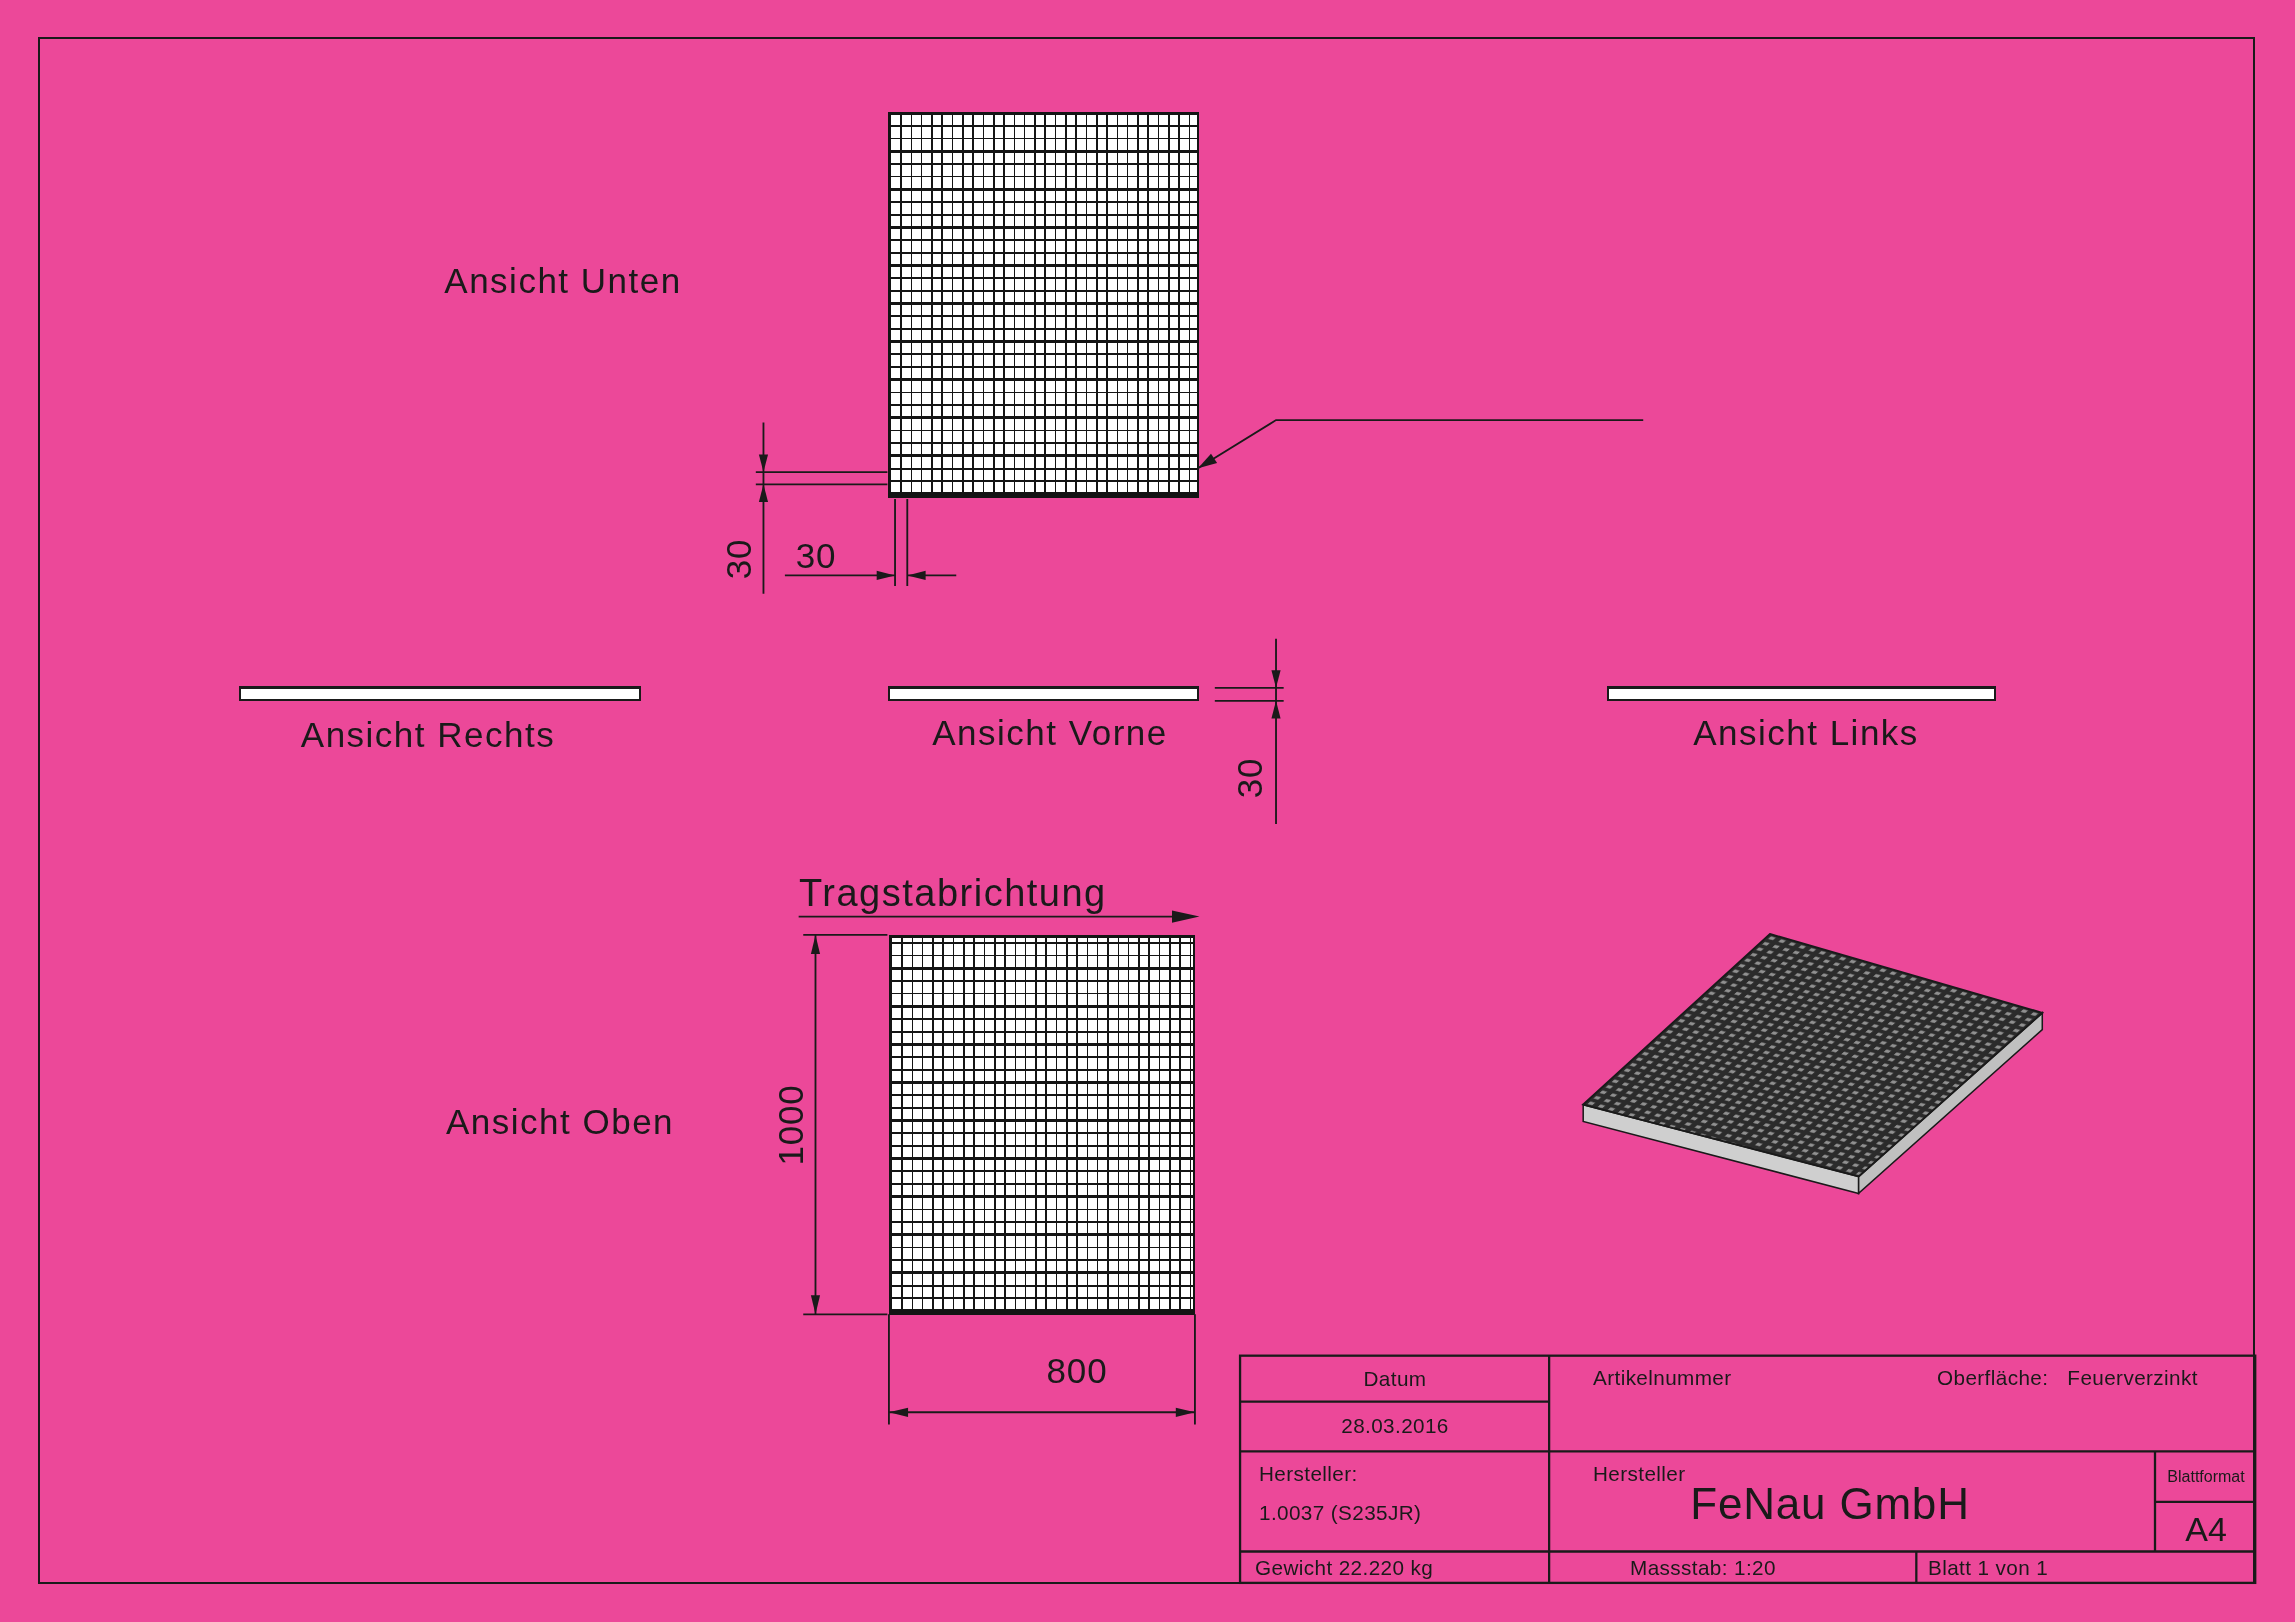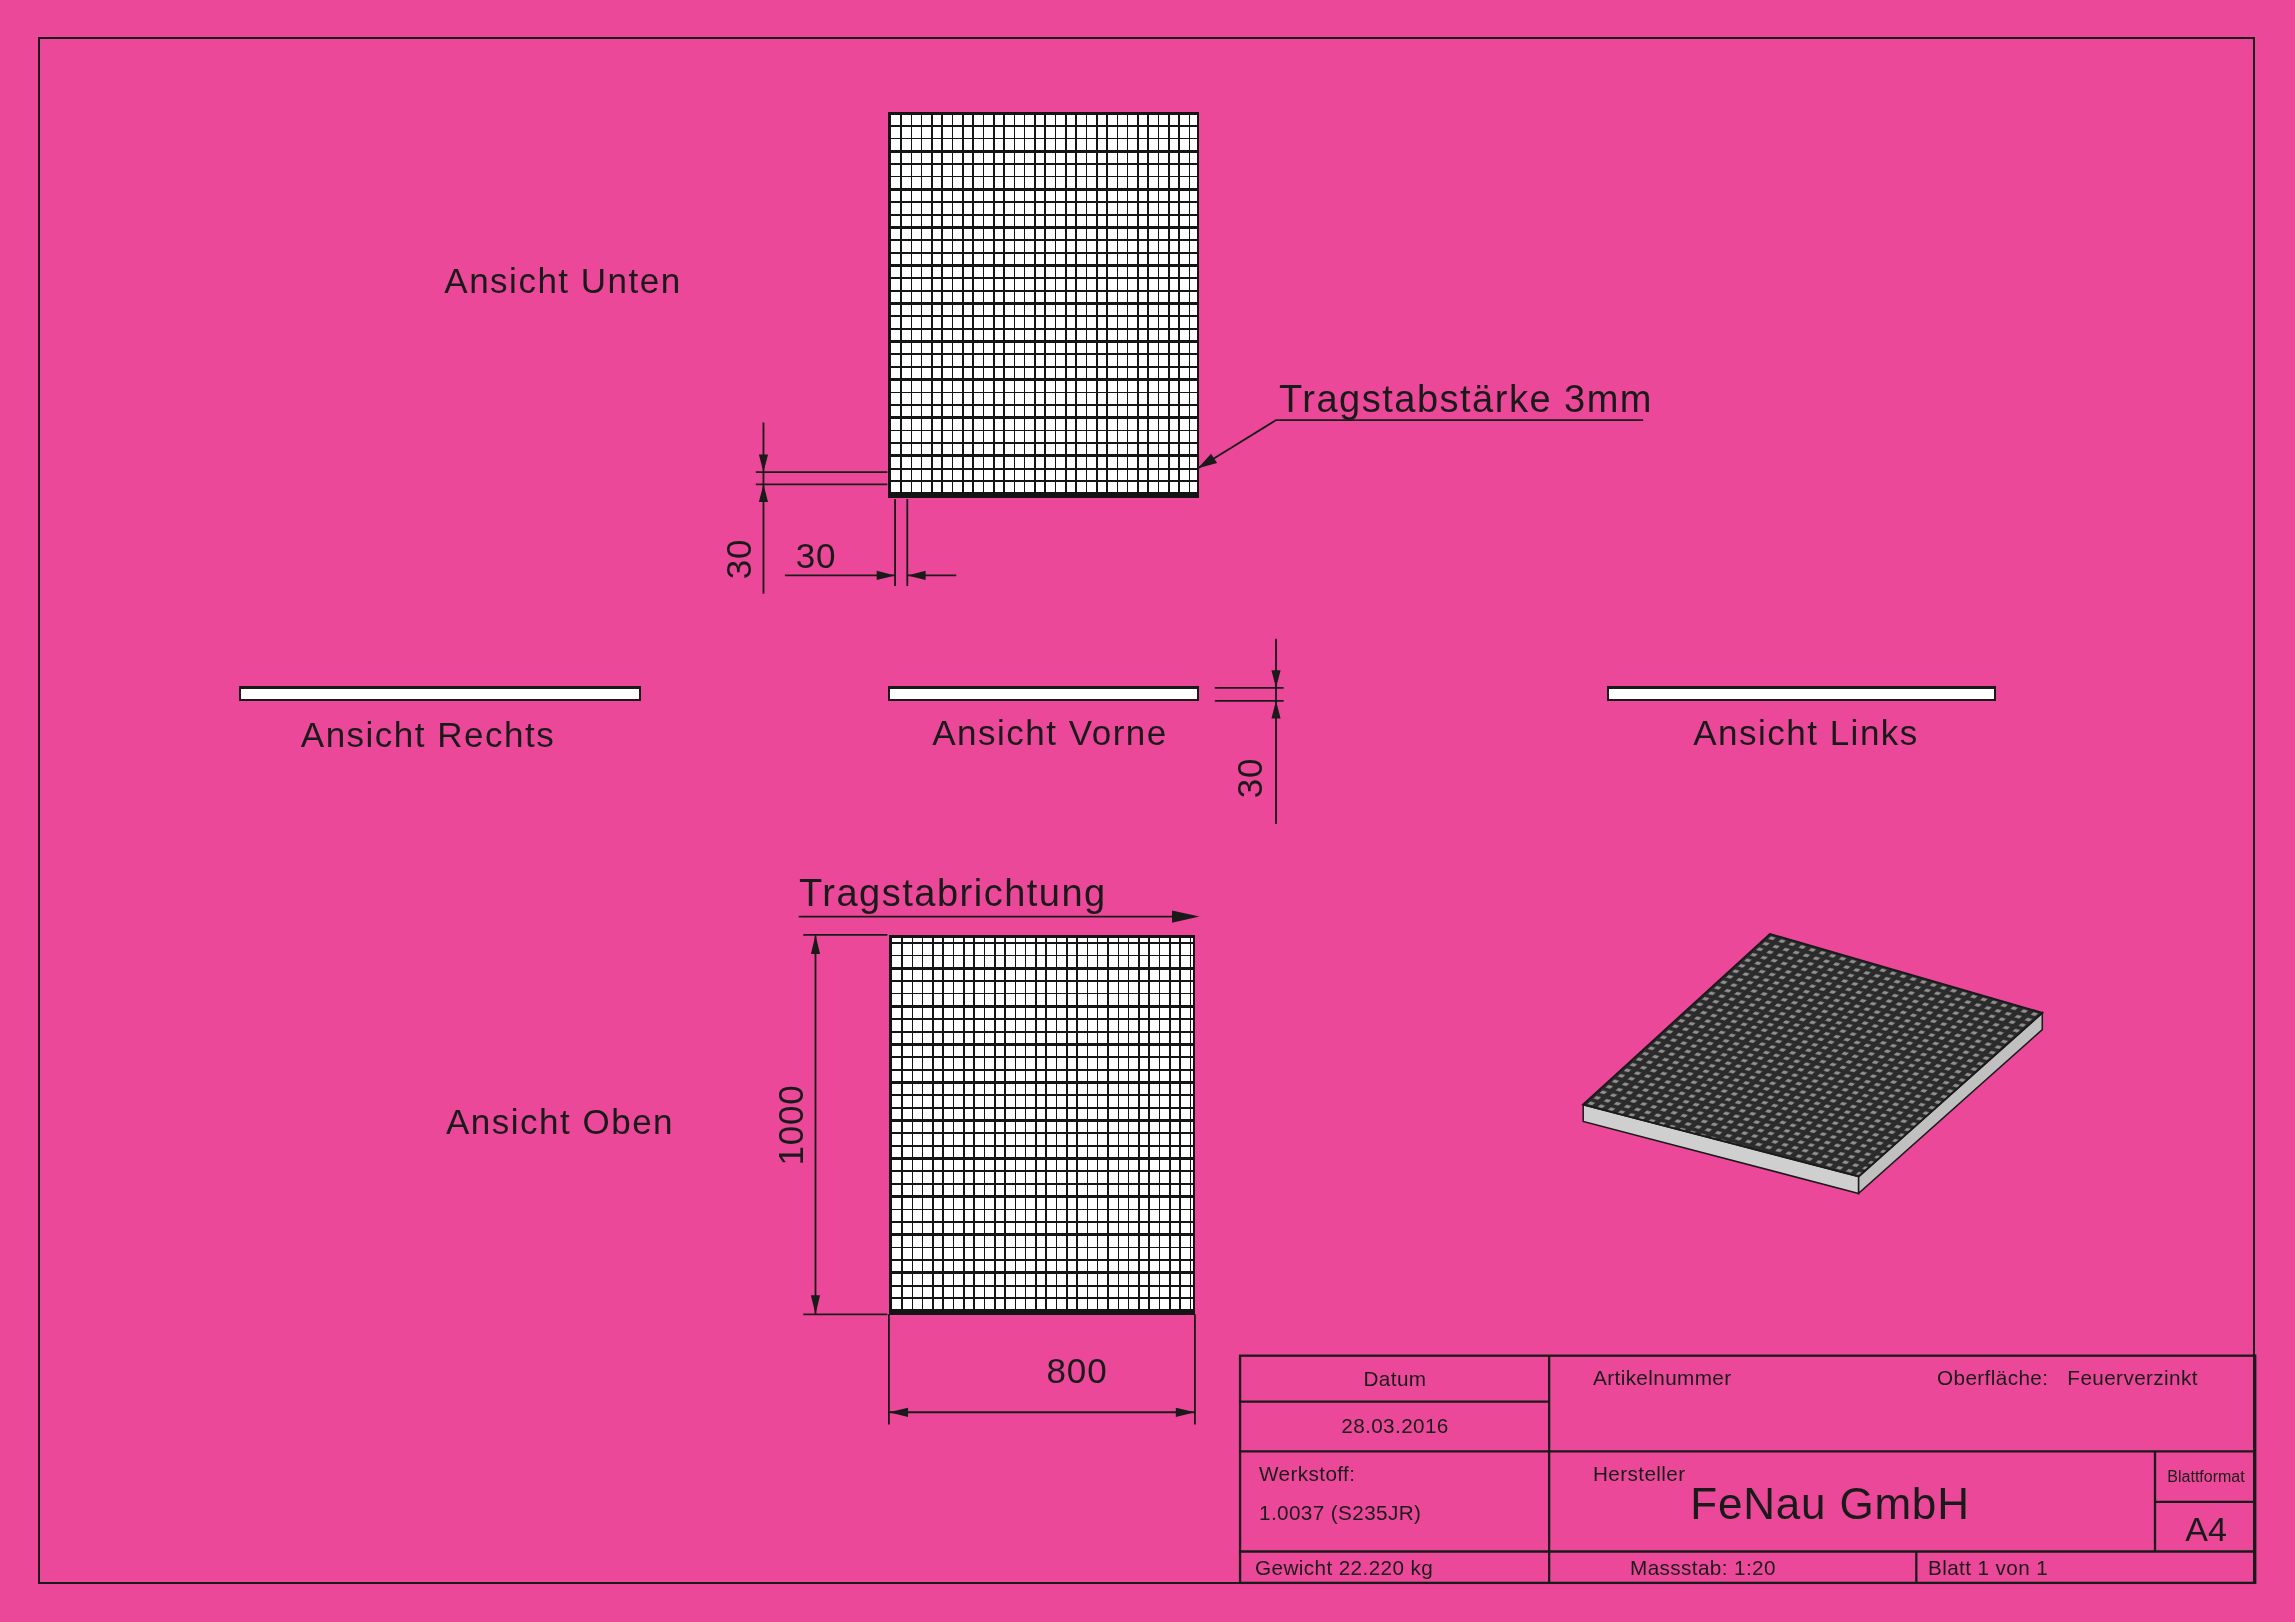--- a/index.html
+++ b/index.html
@@ -39,21 +39,20 @@
 
   <div class="pageborder"></div>
 
   <div class="ctr lbl" style="left:563px;top:281px;">Ansicht Unten</div>
   <div class="ctr lbl" style="left:428px;top:735px;">Ansicht Rechts</div>
   <div class="ctr lbl" style="left:1050px;top:733px;">Ansicht Vorne</div>
   <div class="ctr lbl" style="left:1806px;top:733px;">Ansicht Links</div>
   <div class="ctr lbl" style="left:560px;top:1122px;">Ansicht Oben</div>
   <div class="abs ann" style="left:799px;top:872px;">Tragstabrichtung</div>
 
-  <div class="lft ann" style="left:1279px;top:399px;">Tragstabstärke 3mm</div>
 
   <div class="rot dim" style="left:739px;top:559px;">30</div>
   <div class="ctr dim" style="left:816px;top:556px;">30</div>
   <div class="rot dim" style="left:1250px;top:778px;">30</div>
   <div class="rot dim" style="left:791px;top:1125px;">1000</div>
   <div class="ctr dim" style="left:1042px;top:1371px;margin-left:35px;">800</div>
 
   <div class="grid grid-unten"></div>
   <div class="grid grid-oben"></div>
 
@@ -116,21 +115,21 @@
     <polygon points="273,26 629,129 389,343 29,249" fill="url(#mesh3d)" stroke="#1a1a1a" stroke-width="2.5"></polygon>
   </svg>
 
   <div class="ctr tb-small" style="left:1395px;top:1379px;">Datum</div>
   <div class="ctr tb-small" style="left:1395px;top:1426px;">28.03.2016</div>
   <div class="lft tb-small" style="left:1593px;top:1378px;">Artikelnummer</div>
   <div class="lft tb-small oberflaeche-row" style="left:1937px;top:1378px;">
     <span>Oberfläche:</span>
     <span>Feuerverzinkt</span>
   </div>
-  <div class="lft tb-small" style="left:1259px;top:1474px;">Werkstoff:</div>
+  <div class="lft tb-small" style="left:1259px;top:1474px;">Hersteller:</div>
   <div class="lft tb-small" style="left:1259px;top:1513px;">1.0037 (S235JR)</div>
   <div class="lft tb-small" style="left:1593px;top:1474px;">Hersteller</div>
   <div class="ctr tb-big" style="left:1830px;top:1504px;">FeNau GmbH</div>
   <div class="ctr" style="left:2206px;top:1477px;font-size:16px;">Blattformat</div>
   <div class="ctr" style="left:2206px;top:1529px;font-size:34px;">A4</div>
   <div class="lft tb-small" style="left:1255px;top:1568px;">Gewicht 22.220 kg</div>
   <div class="lft tb-small" style="left:1630px;top:1568px;">Massstab: 1:20</div>
   <div class="lft tb-small" style="left:1928px;top:1568px;">Blatt 1 von 1</div>
 
 </div>

